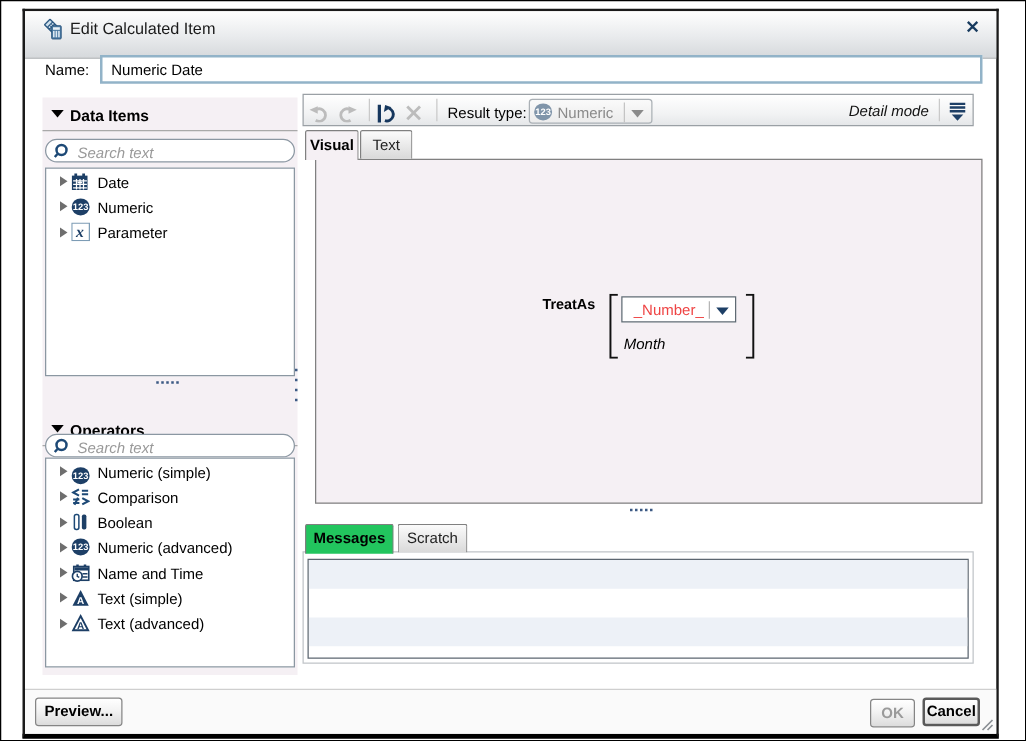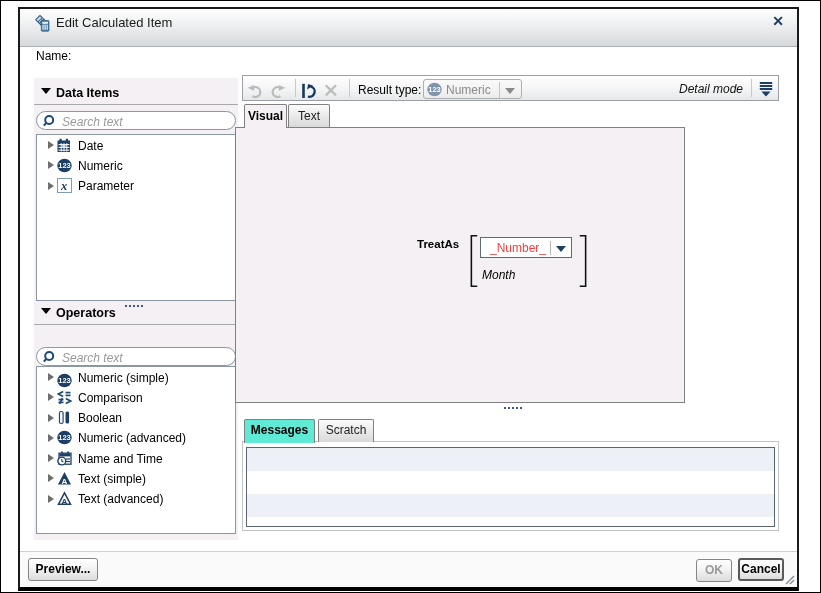--- a/index.html
+++ b/index.html
@@ -34,22 +34,22 @@
 .vdots i { display:block; width:2px; height:2px; background:#3c5a84; margin-bottom:6px; }
 
 #toolbar { position:absolute; left:222px; top:66px; width:537px; height:26px; border:1px solid #9aa0a5;
   background:linear-gradient(#ffffff, #f1f2f3 65%, #e5e7e9); }
 .tsep { position:absolute; top:3px; width:1px; height:18px; background:#c9c9c9; }
 #tabs1 { position:absolute; left:224px; top:95px; height:23px; }
 .tab { position:absolute; top:0; height:23px; border:1px solid #808080; border-bottom:none; font-size:12px; text-align:center;
   border-radius:2px 2px 0 0; }
 .tab.active1 { background:#f5f0f4; font-weight:bold; z-index:3; height:24px; }
 .tab.inactive { background:linear-gradient(#fbfbfb,#d9d9d9); color:#222; z-index:1; }
-.tab.active2 { background:#5eead4; font-weight:bold; z-index:3; height:24px; }
-#canvas { position:absolute; left:215px; top:118px; width:450px; height:276px; background:#f5f0f4; border:1px solid #808080; }
+.tab.active2 { background:#22c55e; font-weight:bold; z-index:3; height:24px; }
+#canvas { position:absolute; left:232px; top:118px; width:534px; height:276px; background:#f5f0f4; border:1px solid #808080; }
 #tabs2 { position:absolute; left:224px; top:410px; height:22px; }
 #msgouter { position:absolute; left:222px; top:432px; width:537px; height:90px; border:1px solid #c0c4c8; background:#fff; }
 #msginner { position:absolute; left:3px; top:5px; width:529px; height:80px; border:1px solid #5c6670; background:#fff; overflow:hidden; }
 .stripe { width:100%; height:23px; }
 .stripe.on { background:#edf1f7; }
 
 #footline { position:absolute; left:0px; top:542px; width:777px; height:1px; background:#cfcfcf; }
 #footer { position:absolute; left:0; top:543px; width:777px; height:35px; background:#fafafa; }
 .btn { position:absolute; height:23px; border:1px solid #858585; border-radius:3px;
   background:linear-gradient(#ffffff,#f3f3f3 45%,#dcdcdc); font-weight:bold; font-size:12px; text-align:center; color:#000; line-height:21px; }
@@ -82,20 +82,21 @@
       <rect x="8.5" y="7.5" width="9" height="12.5" rx="1" fill="#4978a0" stroke="#2c567e" stroke-width="0.8"></rect>
       <rect x="9.8" y="9" width="6.4" height="2.4" fill="#e8f0f6"></rect>
       <rect x="9.8" y="12.4" width="1.5" height="6" fill="#dce8f2"></rect>
       <rect x="12.2" y="12.4" width="1.5" height="6" fill="#dce8f2"></rect>
       <rect x="14.6" y="12.4" width="1.5" height="6" fill="#dce8f2"></rect>
     </svg>
     <span class="ttl">Edit Calculated Item</span>
     <span class="closex">✕</span>
   </div>
   <div id="namelbl" class="lbl">Name:</div>
+  <input id="nameinput" value="Numeric Date" style="">
 
   <div id="leftpanel">
     <div class="pheader" style="top:0;">
           <span class="tri"></span>
           <span class="ptxt">Data Items</span>
         </div>
     <div class="searchpill" style="top:33px;">
           <svg class="mag" width="15" height="15" viewBox="0 0 15 15">
             <circle cx="7.2" cy="6" r="4" fill="#fff" stroke="#1d4976" stroke-width="2"></circle>
             <line x1="4" y1="9.2" x2="1.8" y2="11.6" stroke="#1d4976" stroke-width="2"></line>
@@ -132,21 +133,21 @@
       <div class="trow">
             <span class="exp"></span>
             <span class="ticon"><svg width="15" height="15" viewBox="0 0 15 15">
                 <rect x="0.5" y="0.5" width="14" height="14" fill="#fff" stroke="#7d9cb5" stroke-width="1"></rect>
                 <text x="7" y="11.8" font-size="12.5" font-style="italic" font-weight="bold" fill="#1d3f66" text-anchor="middle" font-family="Liberation Serif">x</text>
               </svg></span>
             <span class="ttext">Parameter</span>
           </div>
     </div>
     <div class="hdots" style="left:91px;top:227px;"><i></i><i></i><i></i><i></i><i></i></div>
-    <div class="pheader" style="top:220px;padding-left:18px;">
+    <div class="pheader" style="top:252px;padding-left:18px;">
           <span class="tri"></span>
           <span class="ptxt">Operators</span>
         </div>
     <div class="searchpill" style="top:269px;">
           <svg class="mag" width="15" height="15" viewBox="0 0 15 15">
             <circle cx="7.2" cy="6" r="4" fill="#fff" stroke="#1d4976" stroke-width="2"></circle>
             <line x1="4" y1="9.2" x2="1.8" y2="11.6" stroke="#1d4976" stroke-width="2"></line>
           </svg>
           <span class="ph">Search text</span>
         </div>

